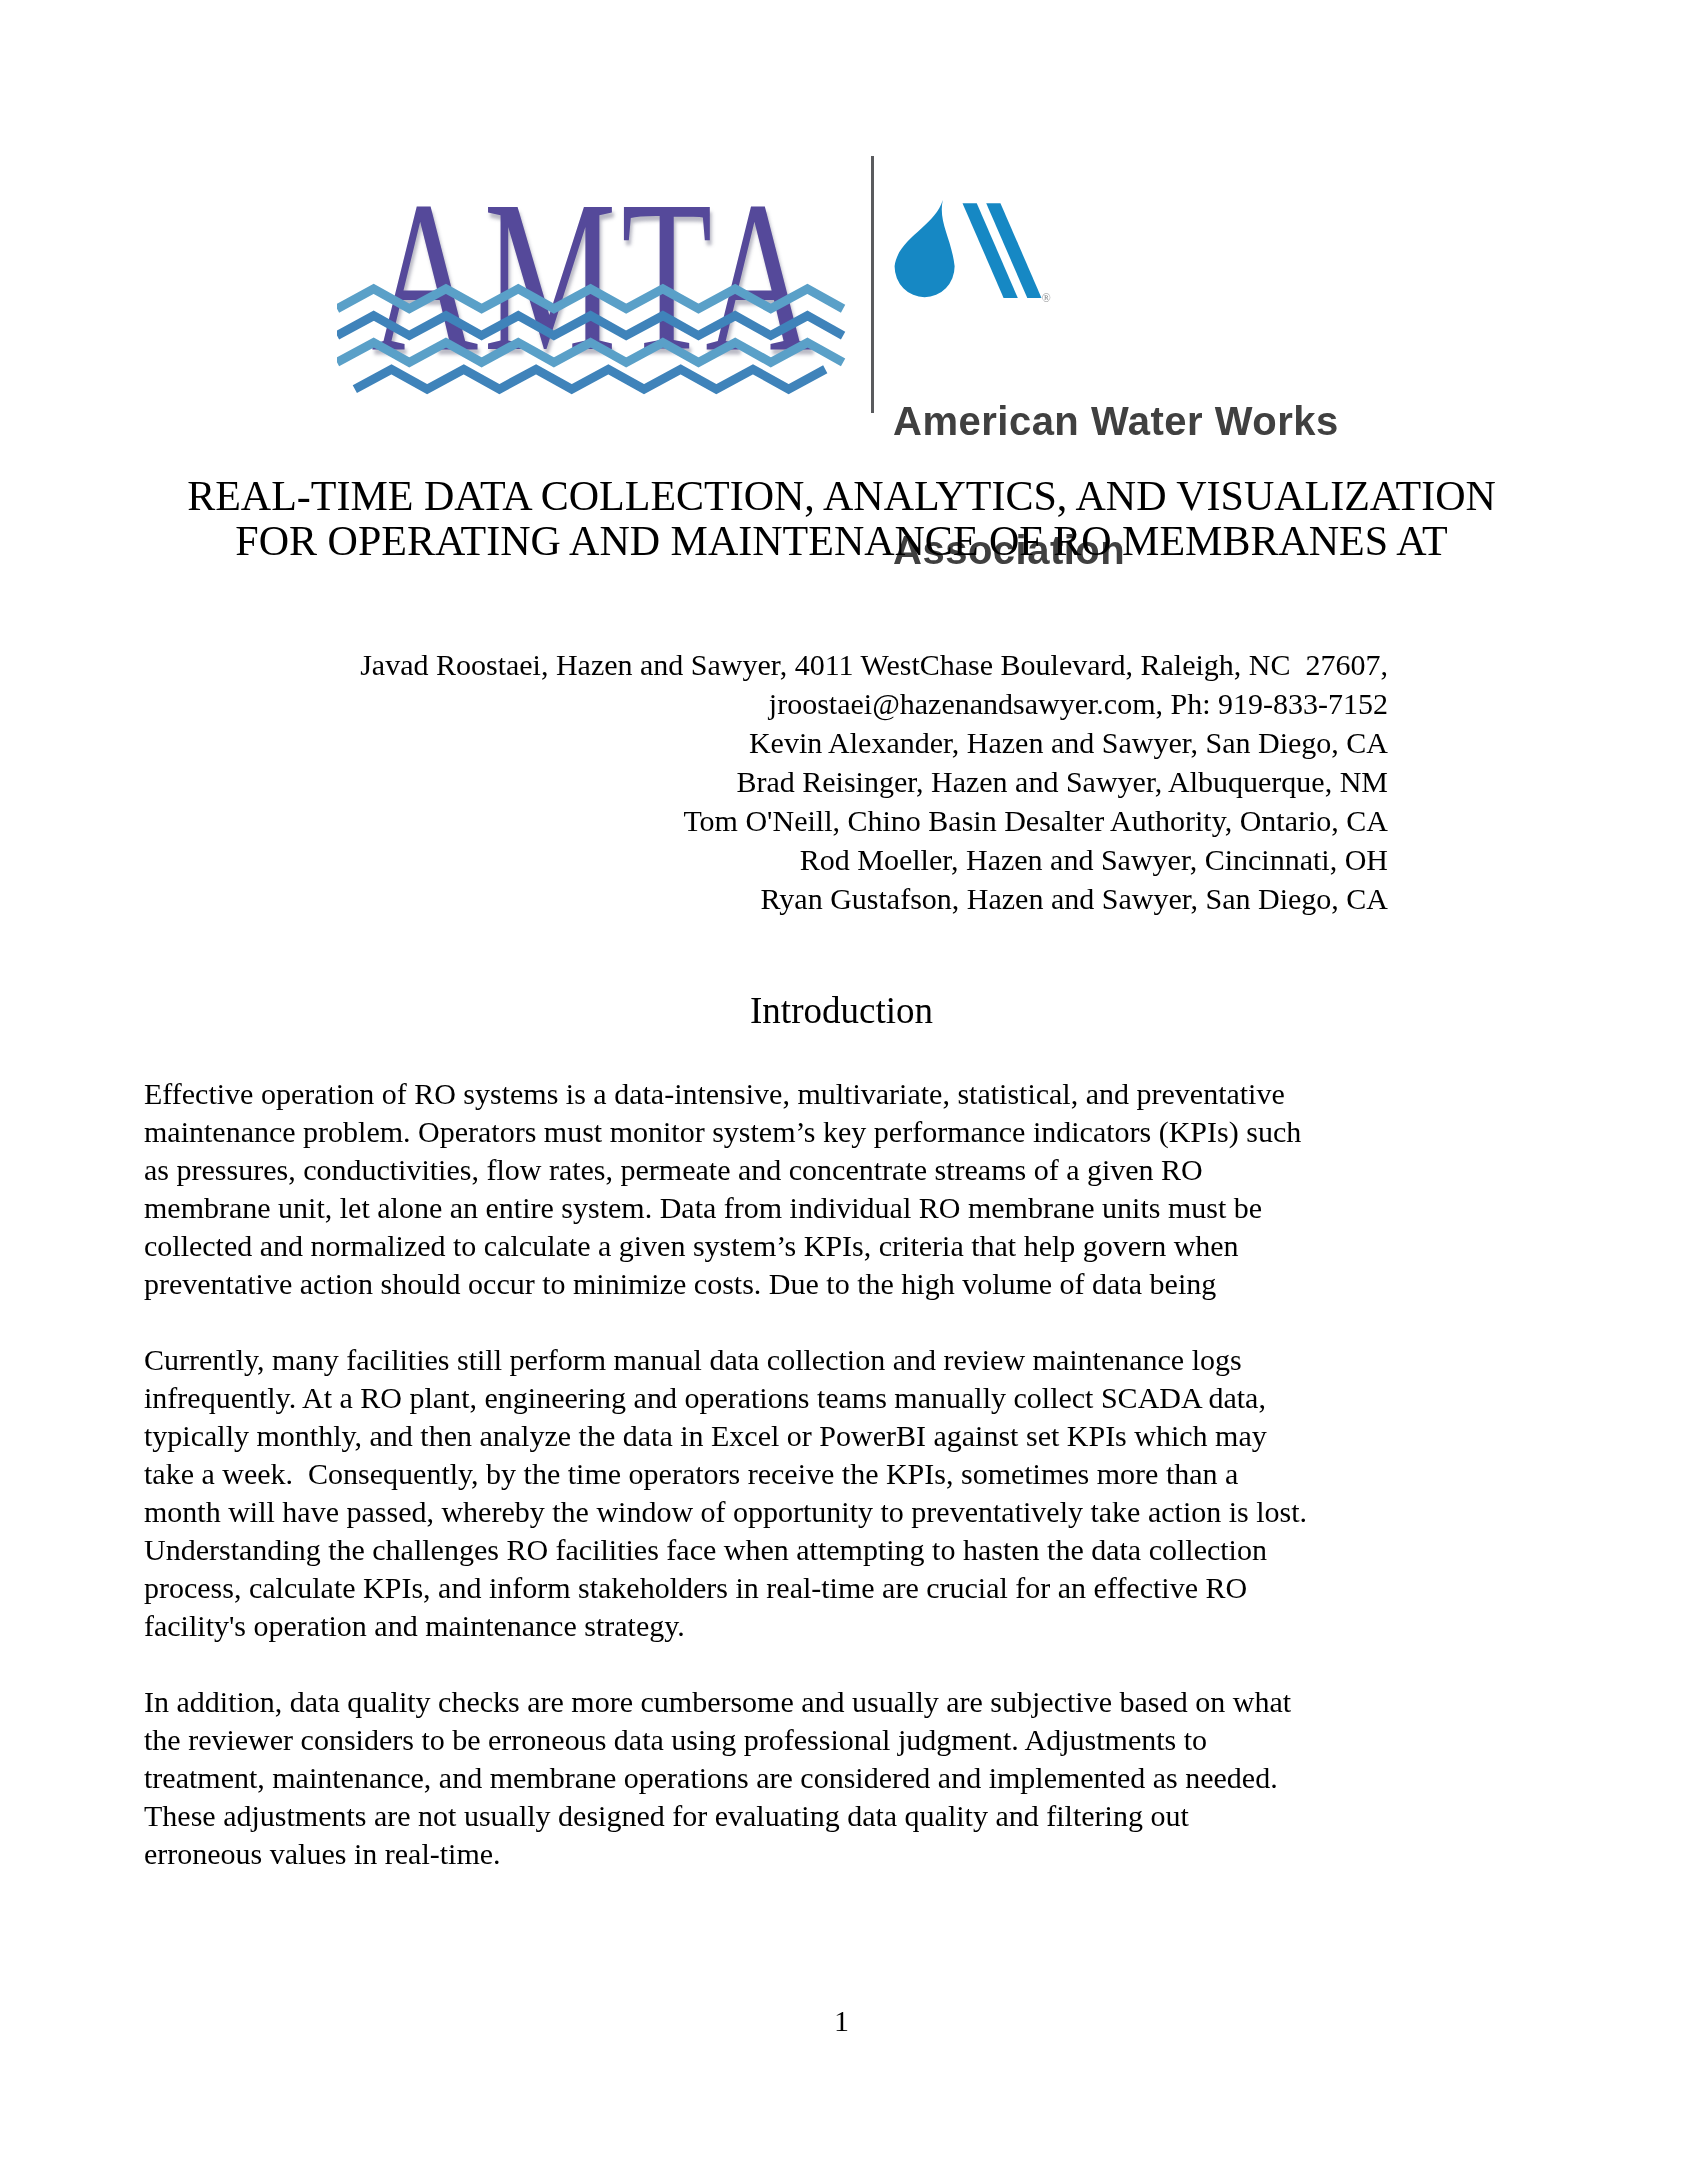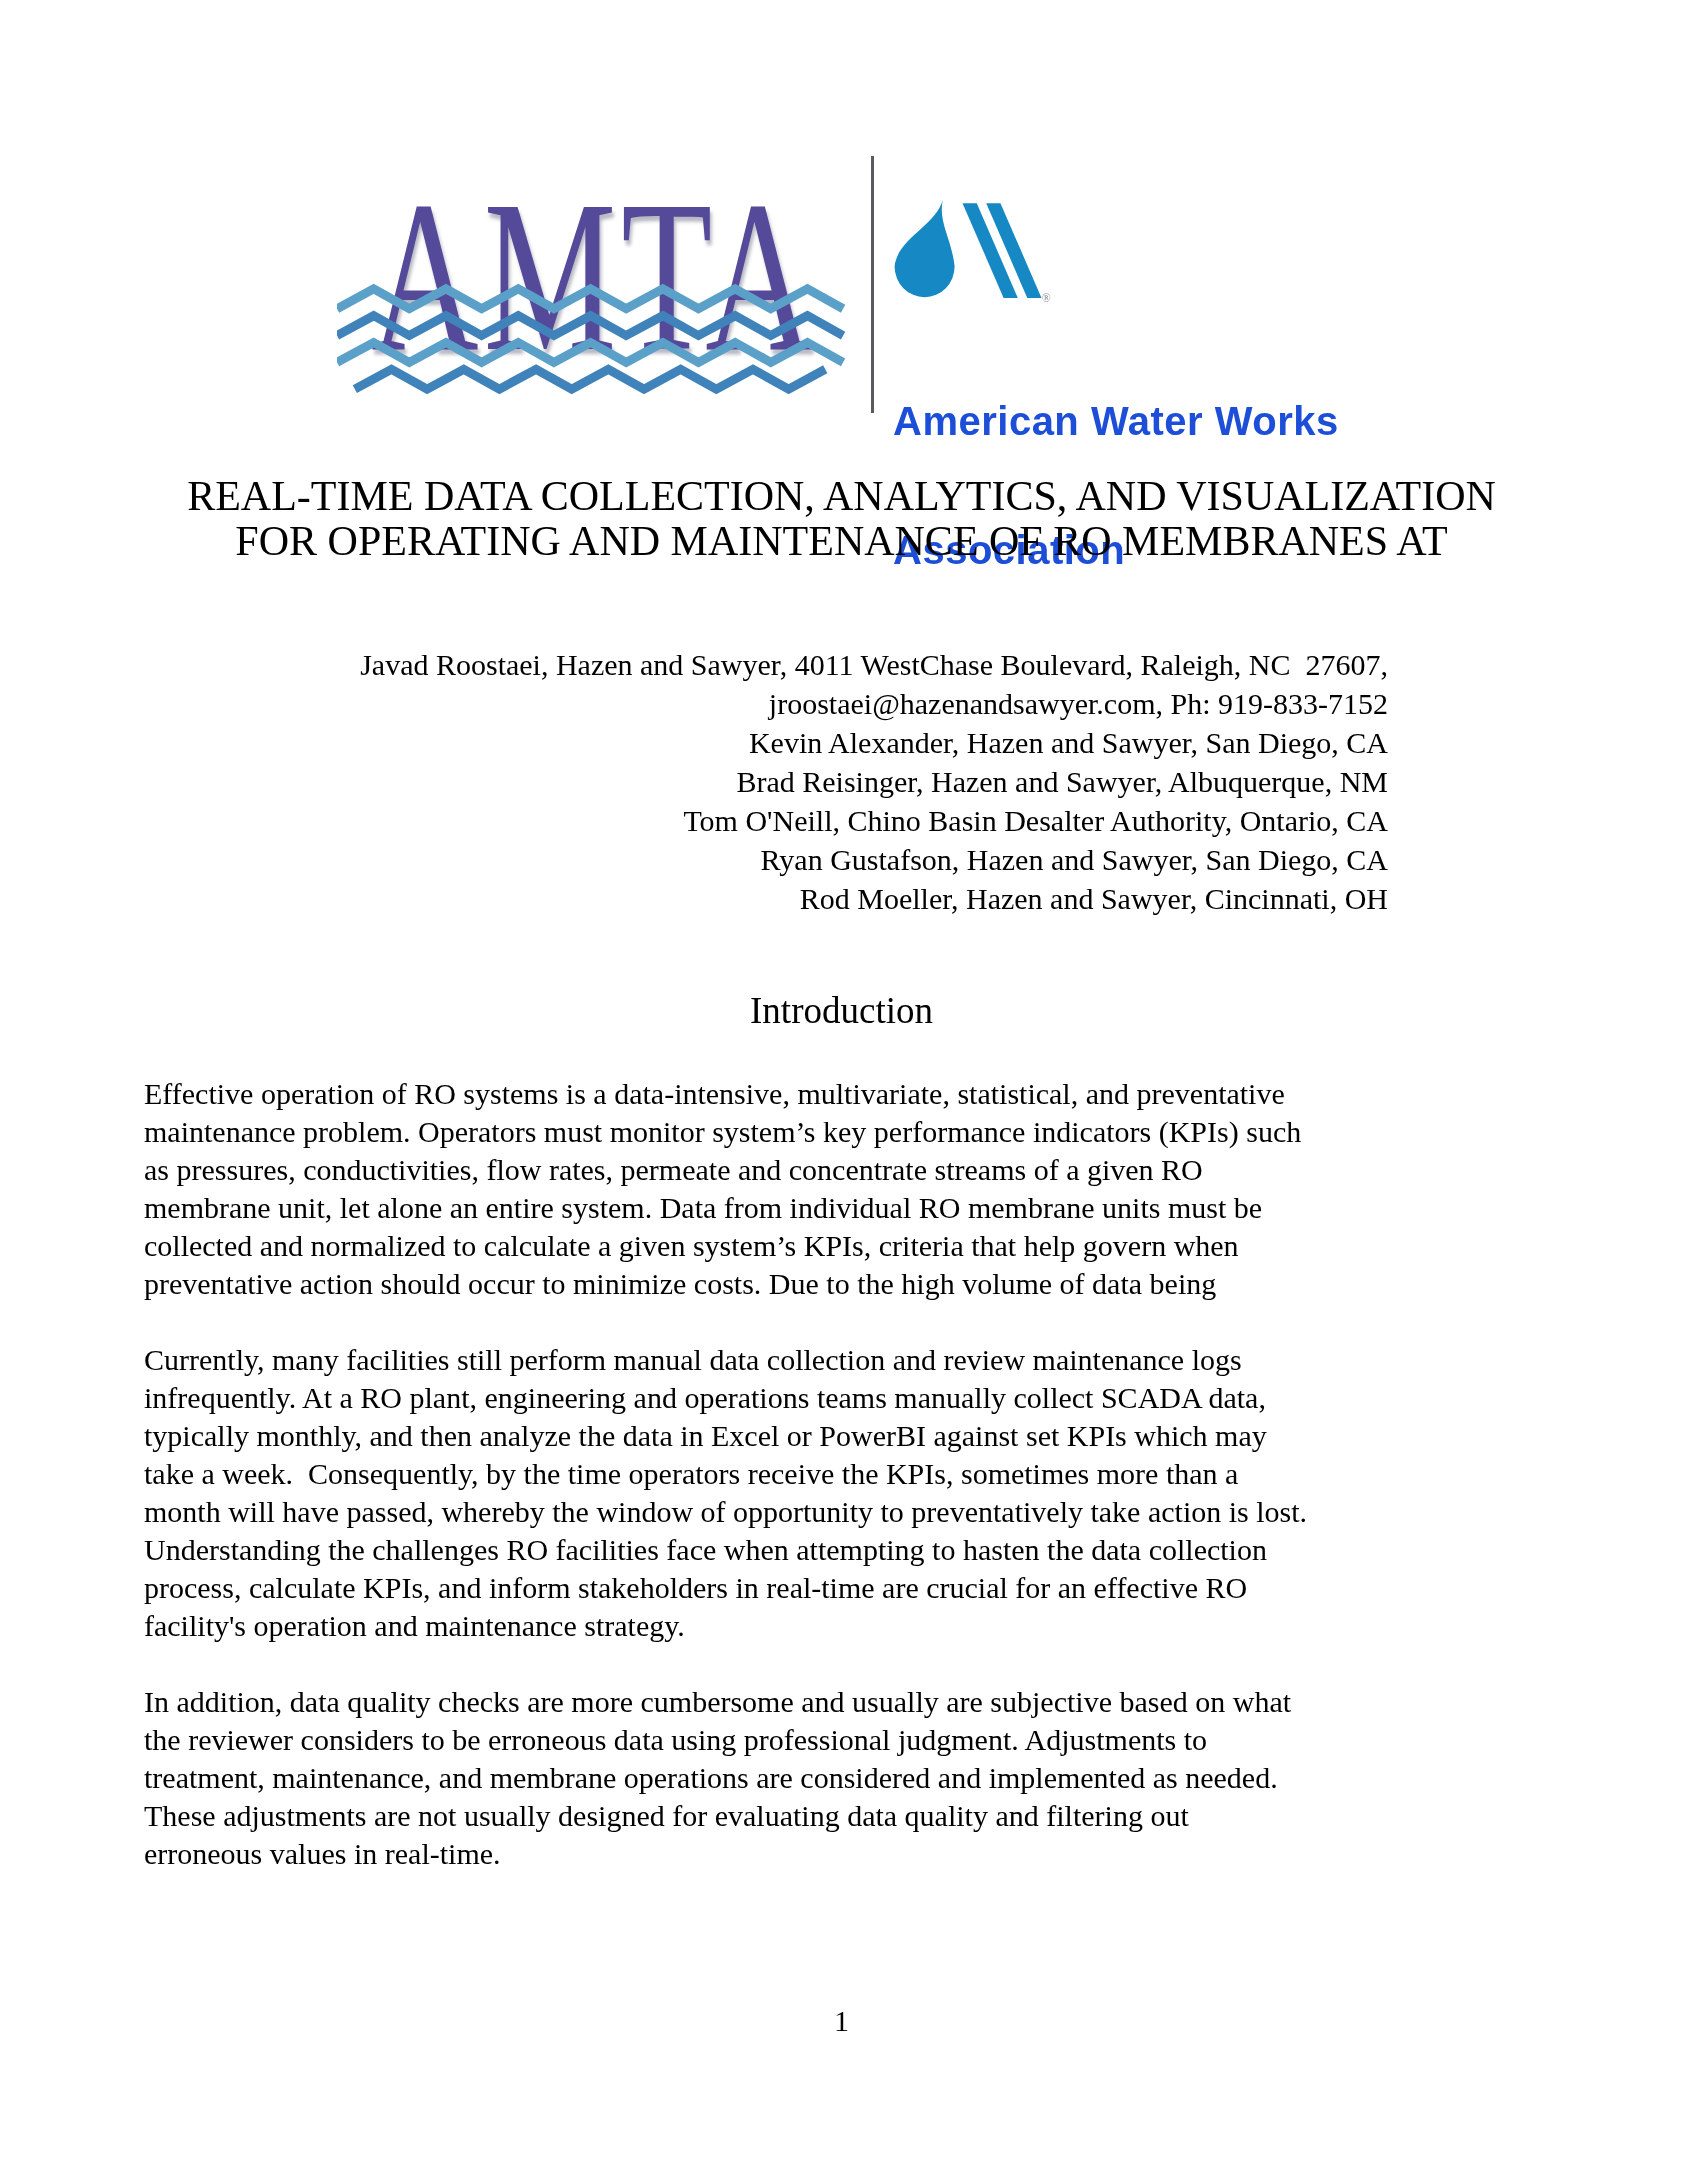--- a/index.html
+++ b/index.html
@@ -70,21 +70,21 @@
     width: 475px;
   }
   .awwa-mark { display: block; width: 158px; height: auto; }
   .awwa-name {
     margin-top: 10px;
     font-family: "Liberation Sans", sans-serif;
     font-weight: 700;
     font-size: 40px;
     line-height: 43px;
     letter-spacing: 0.5px;
-    color: #1d4ed8;
+    color: #404040;
     white-space: pre;
   }
 
   
   .title {
     position: absolute;
     left: 0;
     top: 474px;
     width: 1683px;
     text-align: center;
@@ -174,22 +174,22 @@
     <div class="title-line">REAL-TIME DATA COLLECTION, ANALYTICS, AND VISUALIZATION</div>
     <div class="title-line">FOR OPERATING AND MAINTENANCE OF RO MEMBRANES AT</div>
   </div>
 
   <div class="authors">
     <div class="author-line">Javad Roostaei, Hazen and Sawyer, 4011 WestChase Boulevard, Raleigh, NC  27607,</div>
     <div class="author-line">jroostaei@hazenandsawyer.com, Ph: 919-833-7152</div>
     <div class="author-line">Kevin Alexander, Hazen and Sawyer, San Diego, CA</div>
     <div class="author-line">Brad Reisinger, Hazen and Sawyer, Albuquerque, NM</div>
     <div class="author-line">Tom O'Neill, Chino Basin Desalter Authority, Ontario, CA</div>
+    <div class="author-line">Rod Moeller, Hazen and Sawyer, Cincinnati, OH</div>
     <div class="author-line">Ryan Gustafson, Hazen and Sawyer, San Diego, CA</div>
-    <div class="author-line">Rod Moeller, Hazen and Sawyer, Cincinnati, OH</div>
   </div>
 
   <h2 class="section-heading">Introduction</h2>
 
   <div class="body-text">
 
     <div class="para">
       <div class="line">Effective operation of RO systems is a data-intensive, multivariate, statistical, and preventative</div>
       <div class="line">maintenance problem. Operators must monitor system’s key performance indicators (KPIs) such</div>
       <div class="line">as pressures, conductivities, flow rates, permeate and concentrate streams of a given RO</div>

